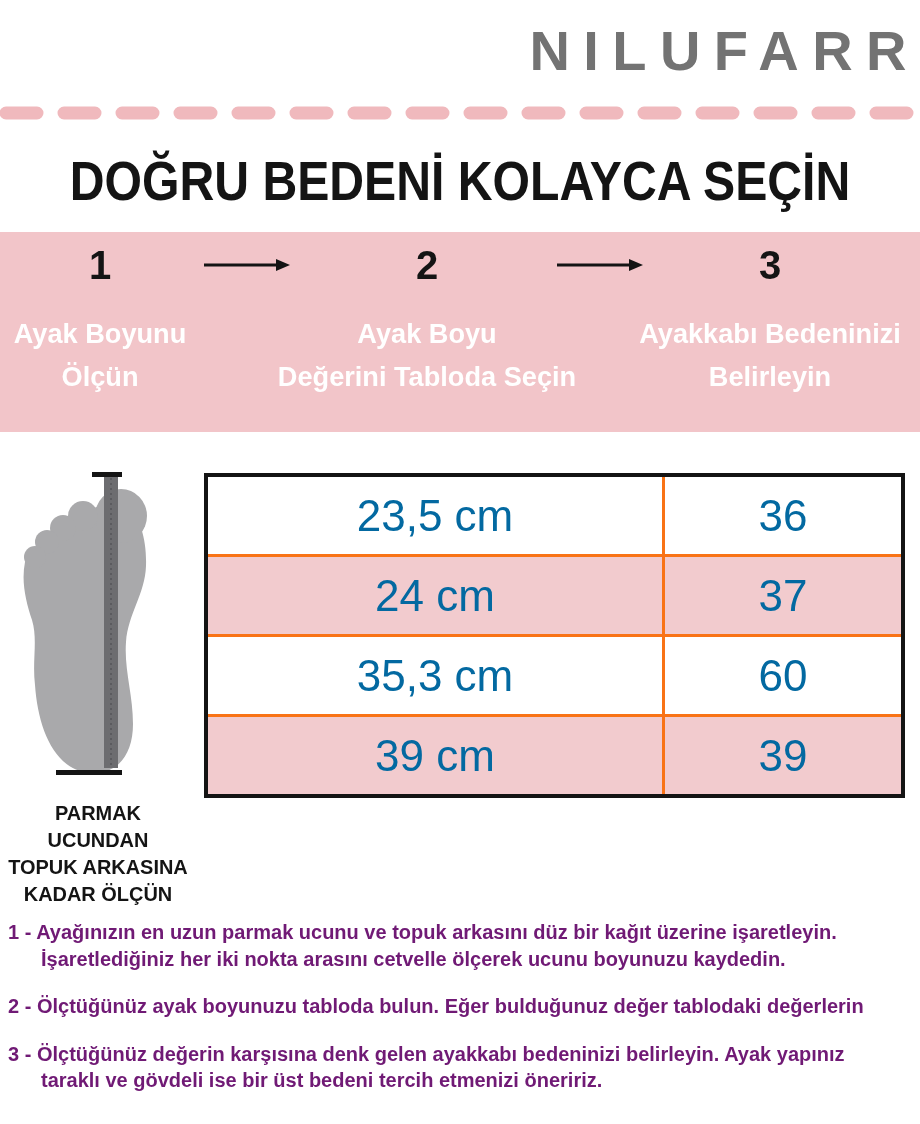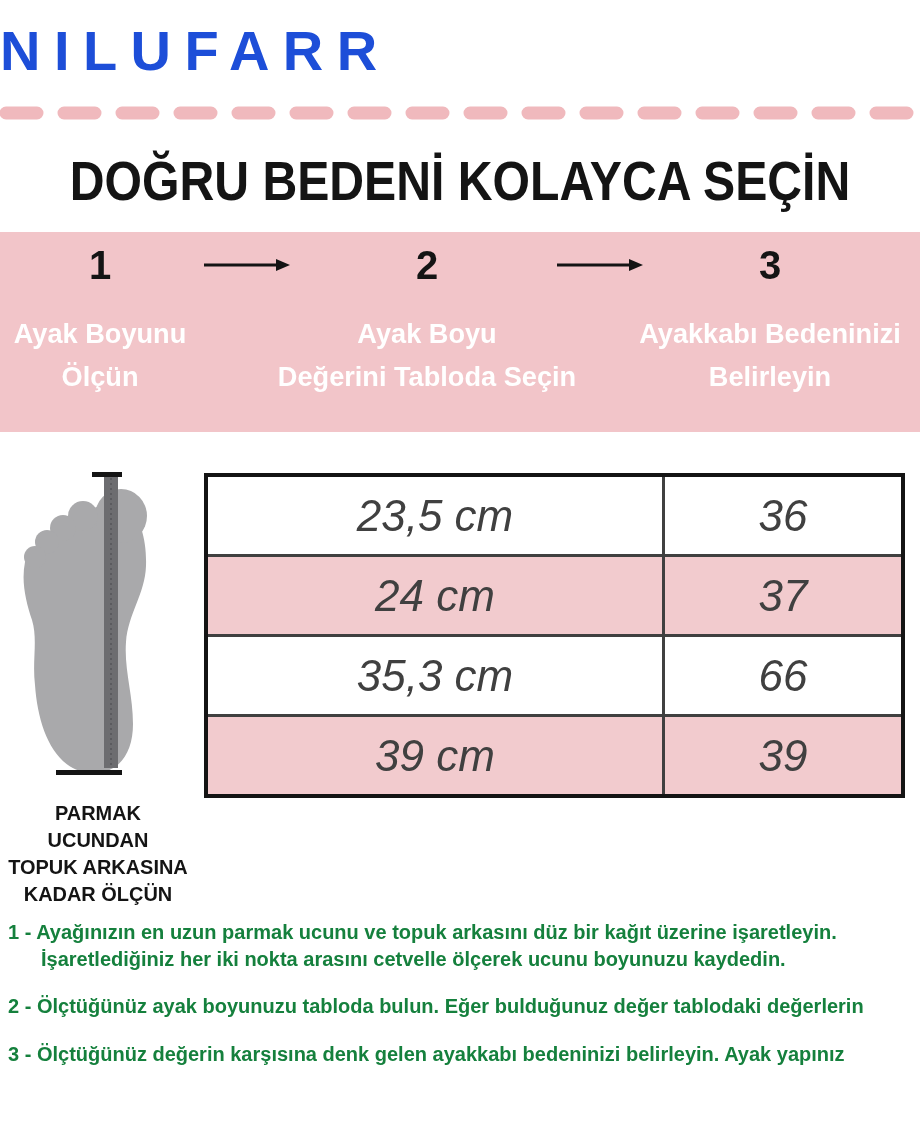--- a/index.html
+++ b/index.html
@@ -1,21 +1,21 @@
 <!DOCTYPE html>
 <html><head>
 <meta charset="utf-8">
 <style>
   html,body{margin:0;padding:0;background:#fff;}
   #page{position:relative;width:920px;height:1124px;background:#ffffff;overflow:hidden;
         font-family:"Liberation Sans",sans-serif;color:#141414;}
 
   
-  .brand{position:absolute;top:18px;left:0;width:100%;text-align:left;
-         font-size:56px;font-weight:700;letter-spacing:0.24em;color:#1d4ed8;}
+  .brand{position:absolute;top:18px;left:0;width:100%;text-align:right;
+         font-size:56px;font-weight:700;letter-spacing:0.24em;color:#737373;}
 
   
   .dash-line{position:absolute;top:104px;left:0;width:920px;height:18px;}
 
   
   .heading{position:absolute;top:148px;left:0;width:100%;text-align:center;
            font-size:56px;font-weight:800;transform:scaleX(0.86);transform-origin:center;
            letter-spacing:0em;color:#141414;white-space:nowrap;}
 
   
@@ -35,31 +35,31 @@
   .lbl-3{left:618px;width:304px;}
 
   
   .foot-wrap{position:absolute;left:20px;top:470px;width:136px;height:316px;}
   .foot-caption{position:absolute;left:0px;top:799px;width:196px;text-align:center;
                 font-size:21px;font-weight:800;line-height:27px;color:#141414;
                 transform:scaleX(0.95);transform-origin:center;}
 
   
   .size-table{position:absolute;left:204px;top:473px;border-collapse:collapse;}
-  .size-table td{border:3px solid #404040;text-align:center;vertical-align:middle;
-                 font-size:44px;font-weight:400;color:#404040;height:77px;padding:0;font-style:italic;}
+  .size-table td{border:3px solid #f97316;text-align:center;vertical-align:middle;
+                 font-size:44px;font-weight:400;color:#0369a1;height:77px;padding:0;}
   .size-table{border:4px solid #141414;}
   .col-len{width:454px;}
   .col-size{width:236px;}
   tr.row-pink td{background:#f2cbce;}
   tr.row-white td{background:#ffffff;}
 
   
   .instructions{position:absolute;left:8px;top:919px;width:906px;}
-  .instr{font-size:20px;font-weight:700;line-height:26.5px;color:#15803d;margin:0 0 21px 0;
+  .instr{font-size:20px;font-weight:700;line-height:26.5px;color:#701a75;margin:0 0 21px 0;
          white-space:nowrap;}
   .instr-cont{display:inline-block;padding-left:33px;}
 </style>
 </head>
 <body>
 
 <div id="page">
 
   <div class="brand">NILUFARR</div>
 
@@ -131,21 +131,21 @@
       <tr class="row-white">
         <td class="col-len">23,5 cm</td>
         <td class="col-size">36</td>
       </tr>
       <tr class="row-pink">
         <td class="col-len">24 cm</td>
         <td class="col-size">37</td>
       </tr>
       <tr class="row-white">
         <td class="col-len">35,3 cm</td>
-        <td class="col-size">66</td>
+        <td class="col-size">60</td>
       </tr>
       <tr class="row-pink">
         <td class="col-len">39 cm</td>
         <td class="col-size">39</td>
       </tr>
     </tbody>
   </table>
 
   <div class="instructions">
     <p class="instr">
@@ -153,16 +153,17 @@
       <span>Ayağınızın en uzun parmak ucunu ve topuk arkasını düz bir kağıt üzerine işaretleyin.</span><br>
       <span class="instr-cont">İşaretlediğiniz her iki nokta arasını cetvelle ölçerek ucunu boyunuzu kaydedin.</span>
     </p>
     <p class="instr">
       <span>2 -</span>
       <span>Ölçtüğünüz ayak boyunuzu tabloda bulun. Eğer bulduğunuz değer tablodaki değerlerin</span><br>
     </p>
     <p class="instr">
       <span>3 -</span>
       <span>Ölçtüğünüz değerin karşısına denk gelen ayakkabı bedeninizi belirleyin. Ayak yapınız</span><br>
+      <span class="instr-cont">taraklı ve gövdeli ise bir üst bedeni tercih etmenizi öneririz.</span>
     </p>
   </div>
 
 </div>
 
 </body></html>

